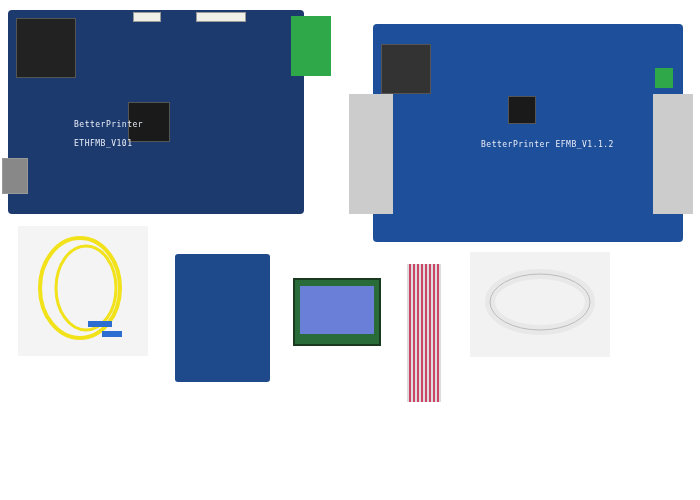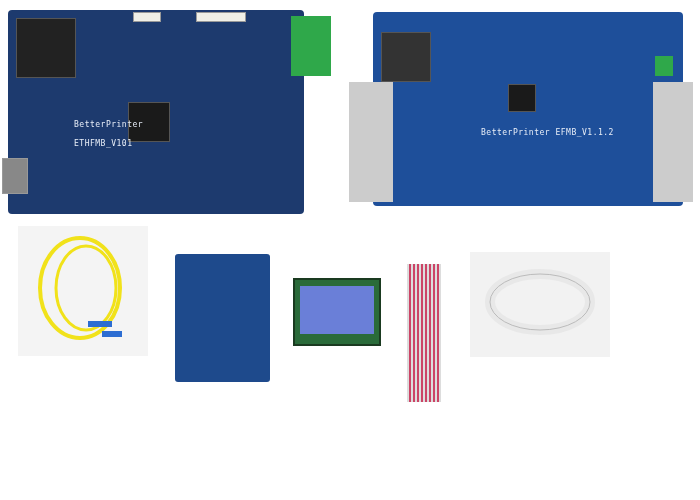--- a/index.html
+++ b/index.html
@@ -1,19 +1,19 @@
 <!DOCTYPE html>
 <html><head>
 <meta charset="utf-8">
 <style>
 *{margin:0;padding:0;box-sizing:border-box}
 body{width:700px;height:500px;background:#fff;position:relative;overflow:hidden;font-family:"DejaVu Sans Mono",monospace}
 .abs{position:absolute}
 .pcb1{left:8px;top:10px;width:296px;height:204px;background:#1d3a6e;border-radius:4px}
-.pcb2{left:373px;top:12px;width:310px;height:194px;background:#1e4f9a;border-radius:4px}
+.pcb2{left:373px;top:24px;width:310px;height:218px;background:#1e4f9a;border-radius:4px}
 .label{color:#e8eef8;font-size:8px;letter-spacing:0.5px}
 .chip{background:#1a1a1a;border:1px solid #555}
 .conn{background:#f0f0e8;border:1px solid #999}
 .green{background:#2fa84a}
 .fiber{left:18px;top:226px;width:130px;height:130px;background:#f4f4f4}
 .smallpcb{left:175px;top:254px;width:95px;height:128px;background:#1e4a8c;border-radius:3px}
 .lcd{left:293px;top:278px;width:88px;height:68px;background:#2a6b3a;border:2px solid #1a3a20}
 .lcdscreen{left:300px;top:286px;width:74px;height:48px;background:#6a7fd8}
 .cable{left:407px;top:264px;width:34px;height:138px;background:repeating-linear-gradient(90deg,#ddd 0 2px,#c46 2px 4px)}
 .ffc{left:470px;top:252px;width:140px;height:105px;background:#f2f2f2}

